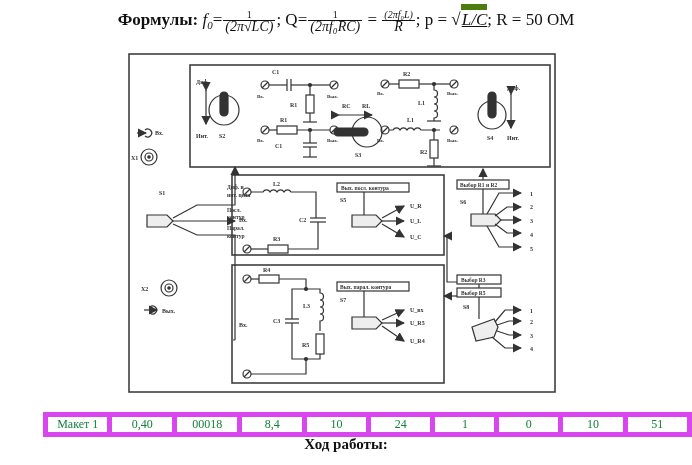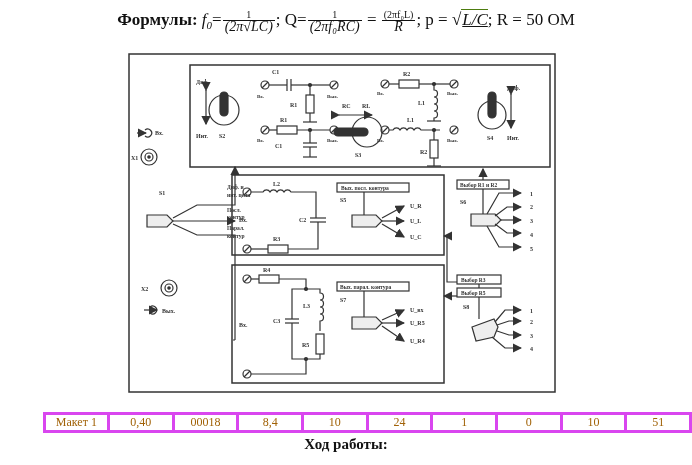--- a/index.html
+++ b/index.html
@@ -5,37 +5,37 @@
   html, body { margin: 0; padding: 0; background: #ffffff; }
   body { width: 692px; height: 465px; position: relative; overflow: hidden;
          font-family: "Liberation Serif", serif; color: #111; }
   .formula-line { position: absolute; left: 0; top: 6px; width: 692px; text-align: center;
                   font-size: 17px; line-height: 28px; white-space: nowrap; }
   .formula-line b { font-weight: bold; }
   .frac { display: inline-block; vertical-align: middle; text-align: center; margin: 0 1px; }
   .frac .num { display: block; font-size: 10px; line-height: 11px; border-bottom: 1px solid #111; padding: 0 2px; }
   .frac .den { display: block; font-size: 14px; line-height: 12px; font-style: italic; padding: 0 2px; }
   .it { font-style: italic; }
-  .sqrt { border-top: 1px solid #4d7c0f; padding-left: 1px; font-style: italic; text-decoration: underline; }
+  .sqrt { border-top: 6px solid #4d7c0f; padding-left: 1px; font-style: italic; text-decoration: underline; }
   .schema { position: absolute; left: 127px; top: 52px; width: 430px; height: 342px; }
   .schema svg { width: 430px; height: 342px; display: block; }
   .schema text { font-family: "Liberation Serif", serif; fill: #333; font-weight: bold; }
   .params-table { position: absolute; left: 43px; top: 412px; border-collapse: collapse; font-size: 12px; }
-  .params-table td { border: 3px solid #d946ef; height: 14px; padding: 0; text-align: center; color: #a16207; }
+  .params-table td { border: 5px solid #d946ef; height: 14px; padding: 0; text-align: center; color: #15803d; }
   .heading { position: absolute; left: 0; top: 436px; width: 692px; text-align: center;
              font-weight: bold; font-size: 15px; }
 </style>
 </head>
 <body>
 
 <div class="formula-line">
   <b>Формулы:</b>
   <span class="it"><span>f</span><sub style="font-size:11px">0</sub></span>=<span class="frac"><span class="num">1</span><span class="den">(2π√LC)</span></span><span>; Q=</span><span class="frac"><span class="num">1</span><span class="den">(2πf₀RC)</span></span>
   <span>=</span>
-  <span class="frac"><span class="num" style="">(2πf₀L)</span><span class="den">R</span></span><span>; p = √</span><span class="sqrt">L/C</span><span>; R = 50 ОМ</span>
+  <span class="frac"><span class="num" style="font-style:italic">(2πf₀L)</span><span class="den">R</span></span><span>; p = √</span><span class="sqrt">L/C</span><span>; R = 50 ОМ</span>
 </div>
 
 <div class="schema">
 <svg viewBox="0 0 430 342" stroke="#333" fill="none" stroke-width="1.2">
   <defs>
     <marker id="arr" markerWidth="8" markerHeight="8" refX="7" refY="4" orient="auto">
       <path d="M0,0 L8,4 L0,8 z" fill="#333" stroke="none"></path>
     </marker>
   </defs>
 

